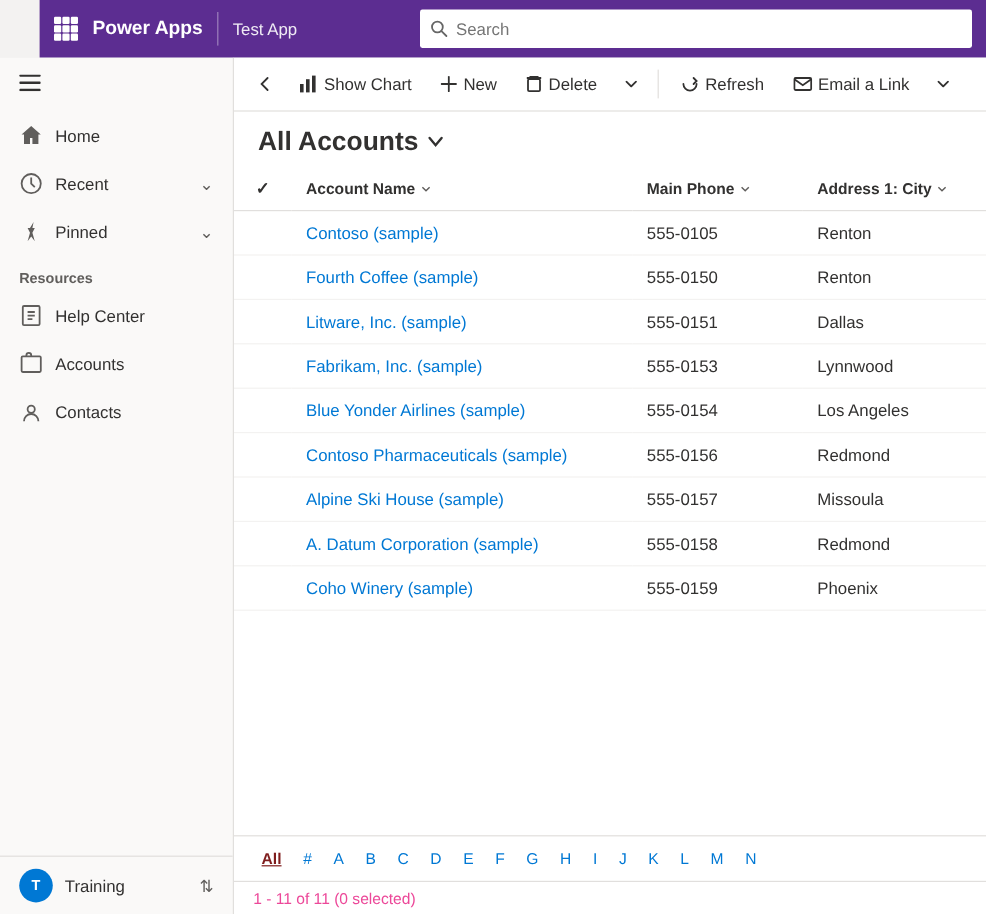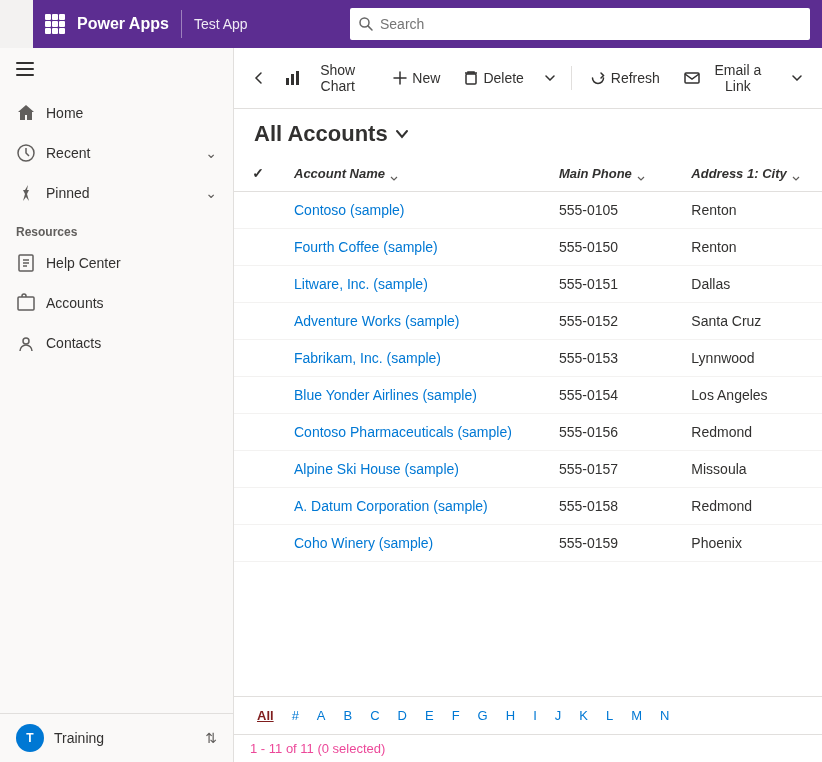--- a/index.html
+++ b/index.html
@@ -44,21 +44,21 @@
 
     
     .main-layout {
       display: flex;
       flex: 1;
       overflow: hidden;
     }
 
     
     .sidebar {
-      width: 234px;
+      width: 195px;
       background: #faf9f8;
       border-right: 1px solid #e1dfdd;
       display: flex;
       flex-direction: column;
       flex-shrink: 0;
       overflow-y: auto;
     }
     .sidebar-hamburger {
       padding: 14px 16px;
       cursor: pointer;
@@ -207,23 +207,22 @@
       color: #0078d4;
       text-decoration: none;
       cursor: pointer;
     }
     .check-mark {
       color: #323130;
       font-size: 14px;
     }
     .col-header-sort {
       display: flex;
-      align-items: flex-end;
+      align-items: flex-start;
       gap: 4px;
-      font-style: italic;
     }
 
     
     .pagination-bar {
       border-top: 1px solid #e1dfdd;
       padding: 8px 16px;
       display: flex;
       align-items: center;
       gap: 4px;
       flex-shrink: 0;
@@ -469,26 +468,20 @@
     <td class="col-city">Renton</td>
   </tr>
             <tr>
     <td class="check-col"></td>
     <td class="col-account"><a class="account-link">Litware, Inc. (sample)</a></td>
     <td class="col-phone">555-0151</td>
     <td class="col-city">Dallas</td>
   </tr>
             <tr>
     <td class="check-col"></td>
-    <td class="col-account"><a class="account-link">Adventure Works (sample)</a></td>
-    <td class="col-phone">555-0152</td>
-    <td class="col-city">Santa Cruz</td>
-  </tr>
-            <tr>
-    <td class="check-col"></td>
     <td class="col-account"><a class="account-link">Fabrikam, Inc. (sample)</a></td>
     <td class="col-phone">555-0153</td>
     <td class="col-city">Lynnwood</td>
   </tr>
             <tr>
     <td class="check-col"></td>
     <td class="col-account"><a class="account-link">Blue Yonder Airlines (sample)</a></td>
     <td class="col-phone">555-0154</td>
     <td class="col-city">Los Angeles</td>
   </tr>

